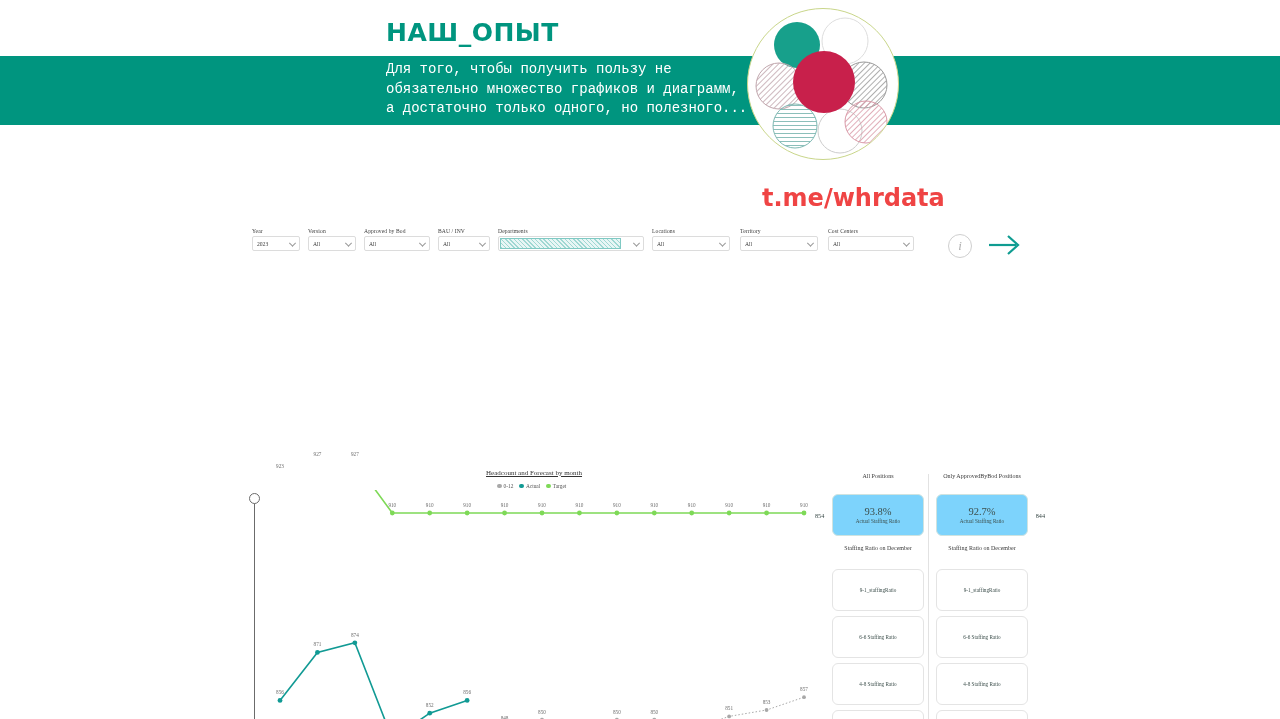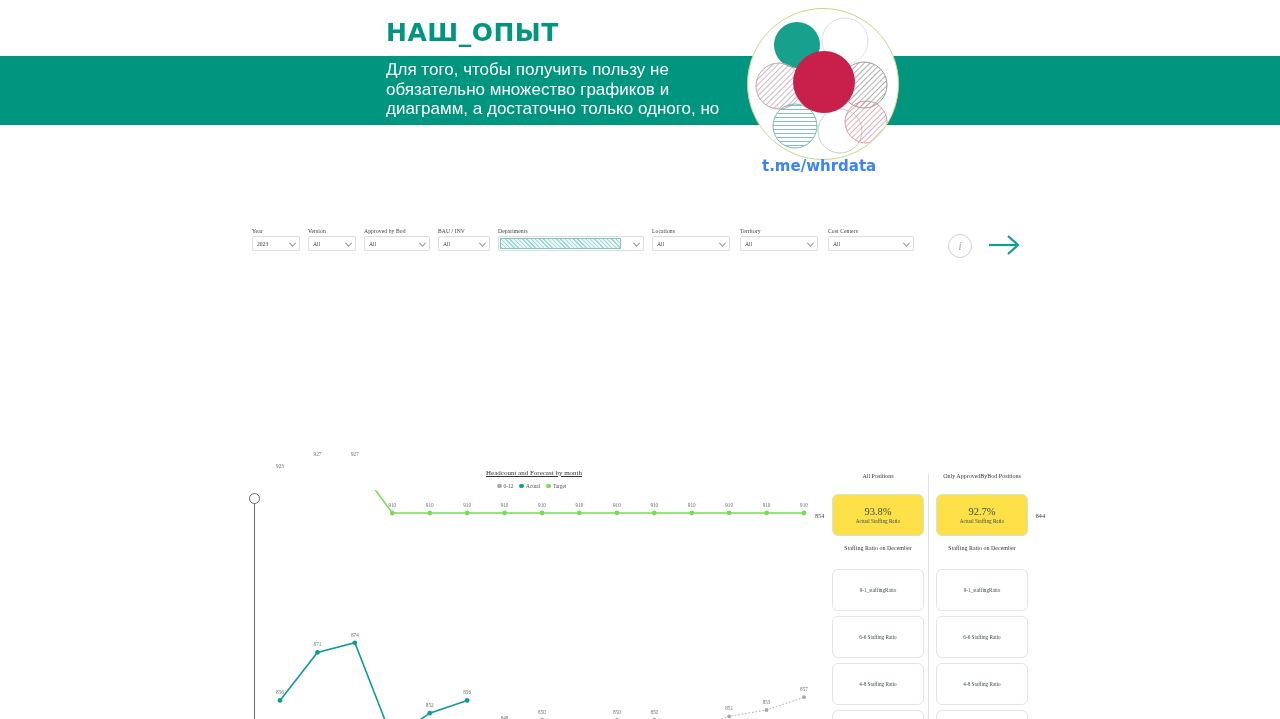--- a/index.html
+++ b/index.html
@@ -22,39 +22,39 @@
     position: absolute; left: 386px; top: 18px;
     font-family: "DejaVu Sans", sans-serif;
     font-weight: bold; font-size: 25px;
     letter-spacing: 0.5px;
     color: #00957f;
     z-index: 3;
   }
   .banner-sub {
     position: absolute; left: 386px; top: 60px;
     width: 362px;
-    font-family: Liberation Sans, sans-serif;
-    font-size: 17px; line-height: 19.5px;
+    font-family: Liberation Mono, monospace;
+    font-size: 14px; line-height: 19.5px;
     color: #ffffff;
     z-index: 3;
   }
   .logo-circle {
     position: absolute; left: 747px; top: 8px;
     width: 152px; height: 152px;
     border-radius: 50%;
     background: #ffffff;
     border: 1px solid #c9d68a;
     z-index: 4;
     overflow: hidden;
   }
   .tme {
-    position: absolute; left: 762px; top: 157px;
+    position: absolute; left: 762px; top: 184px;
     font-family: "DejaVu Sans", sans-serif;
-    font-weight: bold; font-size: 15px;
-    color: #3b82f6;
+    font-weight: bold; font-size: 24px;
+    color: #ef4444;
     z-index: 4;
   }
 
   
   .dash { position: absolute; left: 0; top: 210px; width: 1280px; height: 509px; background:#fff; }
   .filter {
     position: absolute;
     font-family: "Liberation Serif", serif;
   }
   .filter-label {
@@ -133,21 +133,21 @@
   .col-div {
     position: absolute; left: 96px; top: 2px;
     width: 1px; height: 253px; background: #e2e2e2;
   }
   .kpi-head {
     text-align: center; font-size: 6px; color: #3a3a3a;
     line-height: 9px; height: 22px;
   }
   .kpi-card {
     border: 1px solid #cfe3e0; border-radius: 6px;
-    background: #fde047; position: relative;
+    background: #7dd3fc; position: relative;
     display: flex; flex-direction: column;
     align-items: center; justify-content: center;
   }
   .kpi-big { font-size: 10.5px; color: #3d4f4c; }
   .kpi-cap { font-size: 5.2px; color: #3d4f4c; margin-top: 1px; }
   .kpi-side {
     position: absolute; font-size: 6.2px; color: #3a4a48; top: 50%;
     transform: translateY(-50%);
   }
   .kpi-side.l { left: -18px; }

